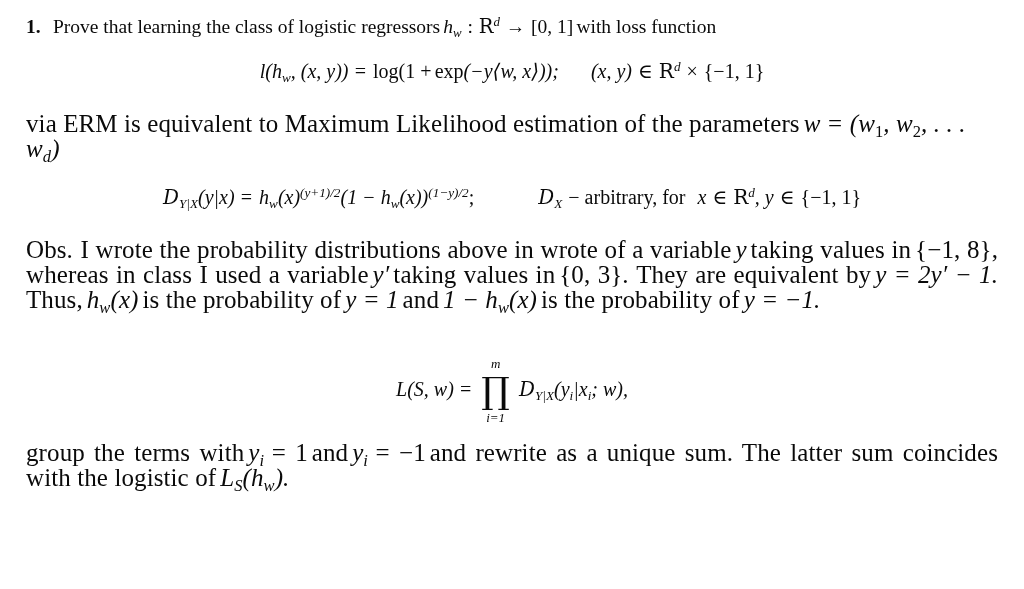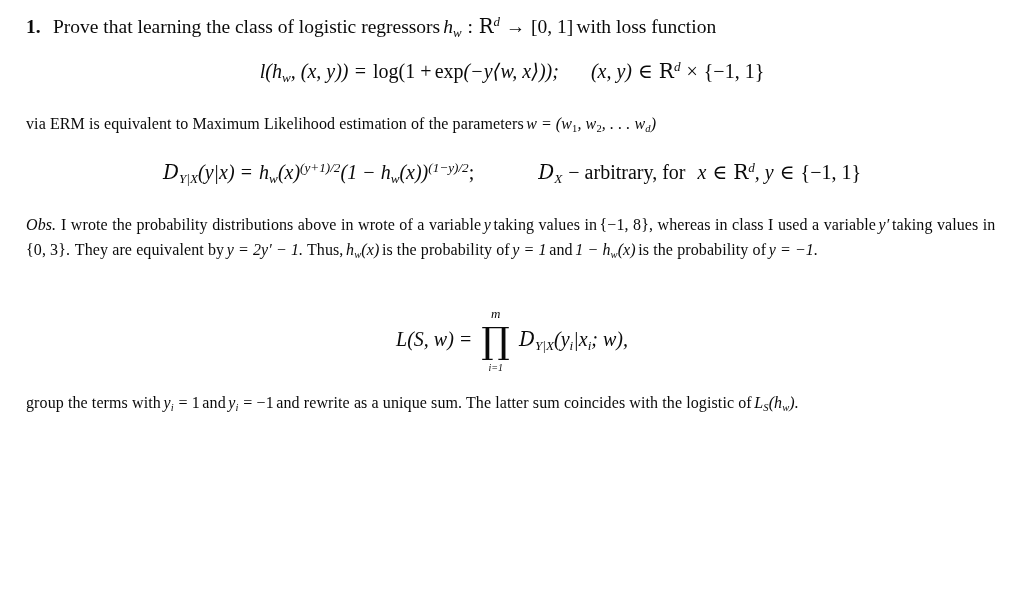--- a/index.html
+++ b/index.html
@@ -35,21 +35,21 @@
   .sub { top: 0.33em; }
   .sup { top: -0.52em; }
   .subrm, .suprm { font-size: 0.66em; line-height: 0; position: relative; font-style: normal; }
   .subrm { top: 0.33em; }
   .thin { display: inline-block; width: 0.16em; }
   .med  { display: inline-block; width: 0.30em; }
   .wide { display: inline-block; width: 1.6em; }
 
   
   .para {
-    font-size: 16px;
+    font-size: 25px;
     line-height: 25px;
     letter-spacing: 0.1px;
     text-align: left;
   }
   .para-just { text-align: justify; text-align-last: left; }
 
   .item-row {
     display: block;
     position: relative;
     padding-left: 27px;
@@ -97,31 +97,31 @@
     font-size: 13px;
     font-style: italic;
     line-height: 13px;
   }
   .bigop .lim-bot {
     display: block;
     position: absolute;
     bottom: -18px;
     left: 0;
     right: 0;
-    font-size: 10px;
+    font-size: 13px;
     font-style: italic;
     line-height: 13px;
   }
   .bigop-wrap {
     display: inline-block;
     vertical-align: middle;
     height: 30px;
   }
 
-  .it { font-style: italic; }
+  .it { }
   .v22 { height: 22px; }
   .v26 { height: 26px; }
   .v30 { height: 30px; }
   .v34 { height: 34px; }
 </style>
 </head>
 <body>
 
 <div id="page">
 

